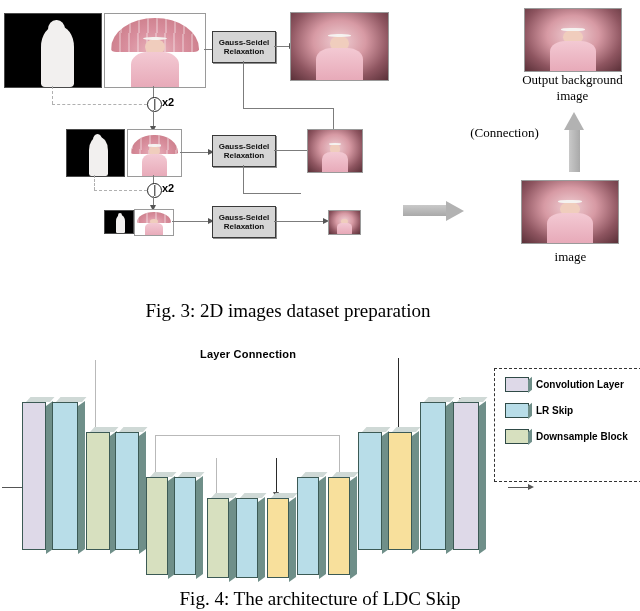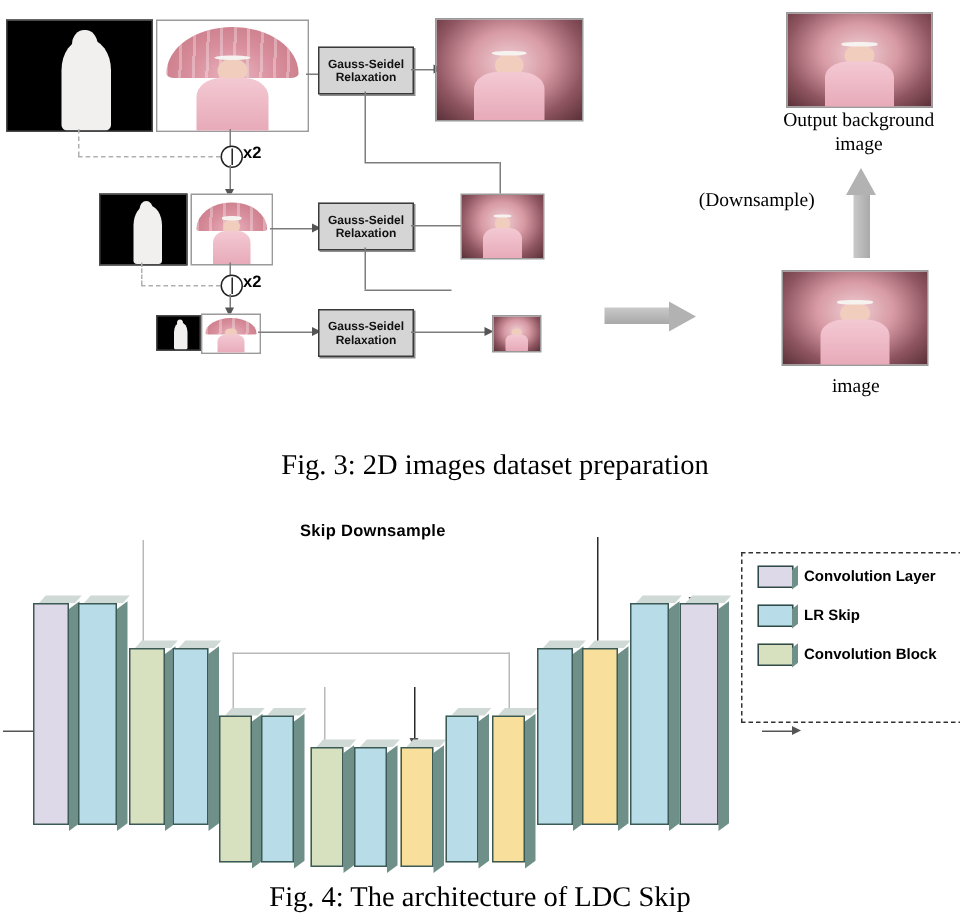--- a/index.html
+++ b/index.html
@@ -245,40 +245,40 @@
   <div class="rlabel" style="left:505px;top:72px;width:135px;">
     <div>Output background</div>
     <div>image</div>
   </div>
 
   <div class="fatarrow" style="left:564px;top:112px;width:20px;height:60px;">
     <div class="shaft" style="left:5px;top:17px;width:11px;height:43px;background:linear-gradient(90deg,#c9c9c9,#a9a9a9);"></div>
     <div class="tip" style="left:0px;top:0px;border-left:10px solid transparent;border-right:10px solid transparent;border-bottom:18px solid #b2b2b2;"></div>
   </div>
 
-  <div class="rlabel" style="left:452px;top:125px;width:105px;">(Downsample)</div>
+  <div class="rlabel" style="left:452px;top:125px;width:105px;">(Connection)</div>
 
   <div class="photo proc" style="left:521px;top:180px;width:96px;height:62px;">
     <div class="ph-in">
       <div class="hair"></div>
       <div class="face"></div>
       <div class="band"></div>
       <div class="body"></div>
     </div>
   </div>
   <div class="rlabel" style="left:501px;top:249px;width:139px;">
     <div>image</div>
   </div>
 </div>
 
-<div class="cap" id="fig3-caption" style="left:0;top:300px;width:576px;padding-left:42px;">Fig. 3: 2D images dataset preparation</div>
+<div class="cap" id="fig3-caption" style="left:0;top:300px;width:576px;">Fig. 3: 2D images dataset preparation</div>
 
 <div class="abs" id="fig4">
 
-  <div id="skip-label" style="left:200px;top:8px;">Skip Downsample</div>
+  <div id="skip-label" style="left:200px;top:8px;">Layer Connection</div>
 
   <div class="arrline" style="left:2px;top:147px;width:22px;height:1px;background:#555;"></div>
   <div class="arrowhead ah-r" style="left:22px;top:143.5px;"></div>
 
   <div class="arrline" style="left:508px;top:147px;width:22px;height:1px;background:#555;"></div>
   <div class="arrowhead ah-r" style="left:528px;top:143.5px;"></div>
 
   <div class="skipline" style="left:95px;top:20px;width:1px;height:78px;"></div>
   <div class="skipline" style="left:155px;top:95px;width:185px;height:1px;"></div>
   <div class="skipline" style="left:155px;top:95px;width:1px;height:52px;"></div>
@@ -395,18 +395,18 @@
     <div class="legrow" style="left:10px;top:34px;">
       <span class="legsw" style="background:#b8dde8;">
           <span class="s2"></span>
         </span>
       <span class="legtx">LR Skip</span>
     </div>
     <div class="legrow" style="left:10px;top:60px;">
       <span class="legsw" style="background:#d7e0bf;">
           <span class="s2"></span>
         </span>
-      <span class="legtx">Convolution Block</span>
+      <span class="legtx">Downsample Block</span>
     </div>
   </div>
 </div>
 
 <div class="cap" id="fig4-caption" style="left:0;top:588px;width:640px;">Fig. 4: The architecture of LDC Skip</div>
 
 </body></html>

